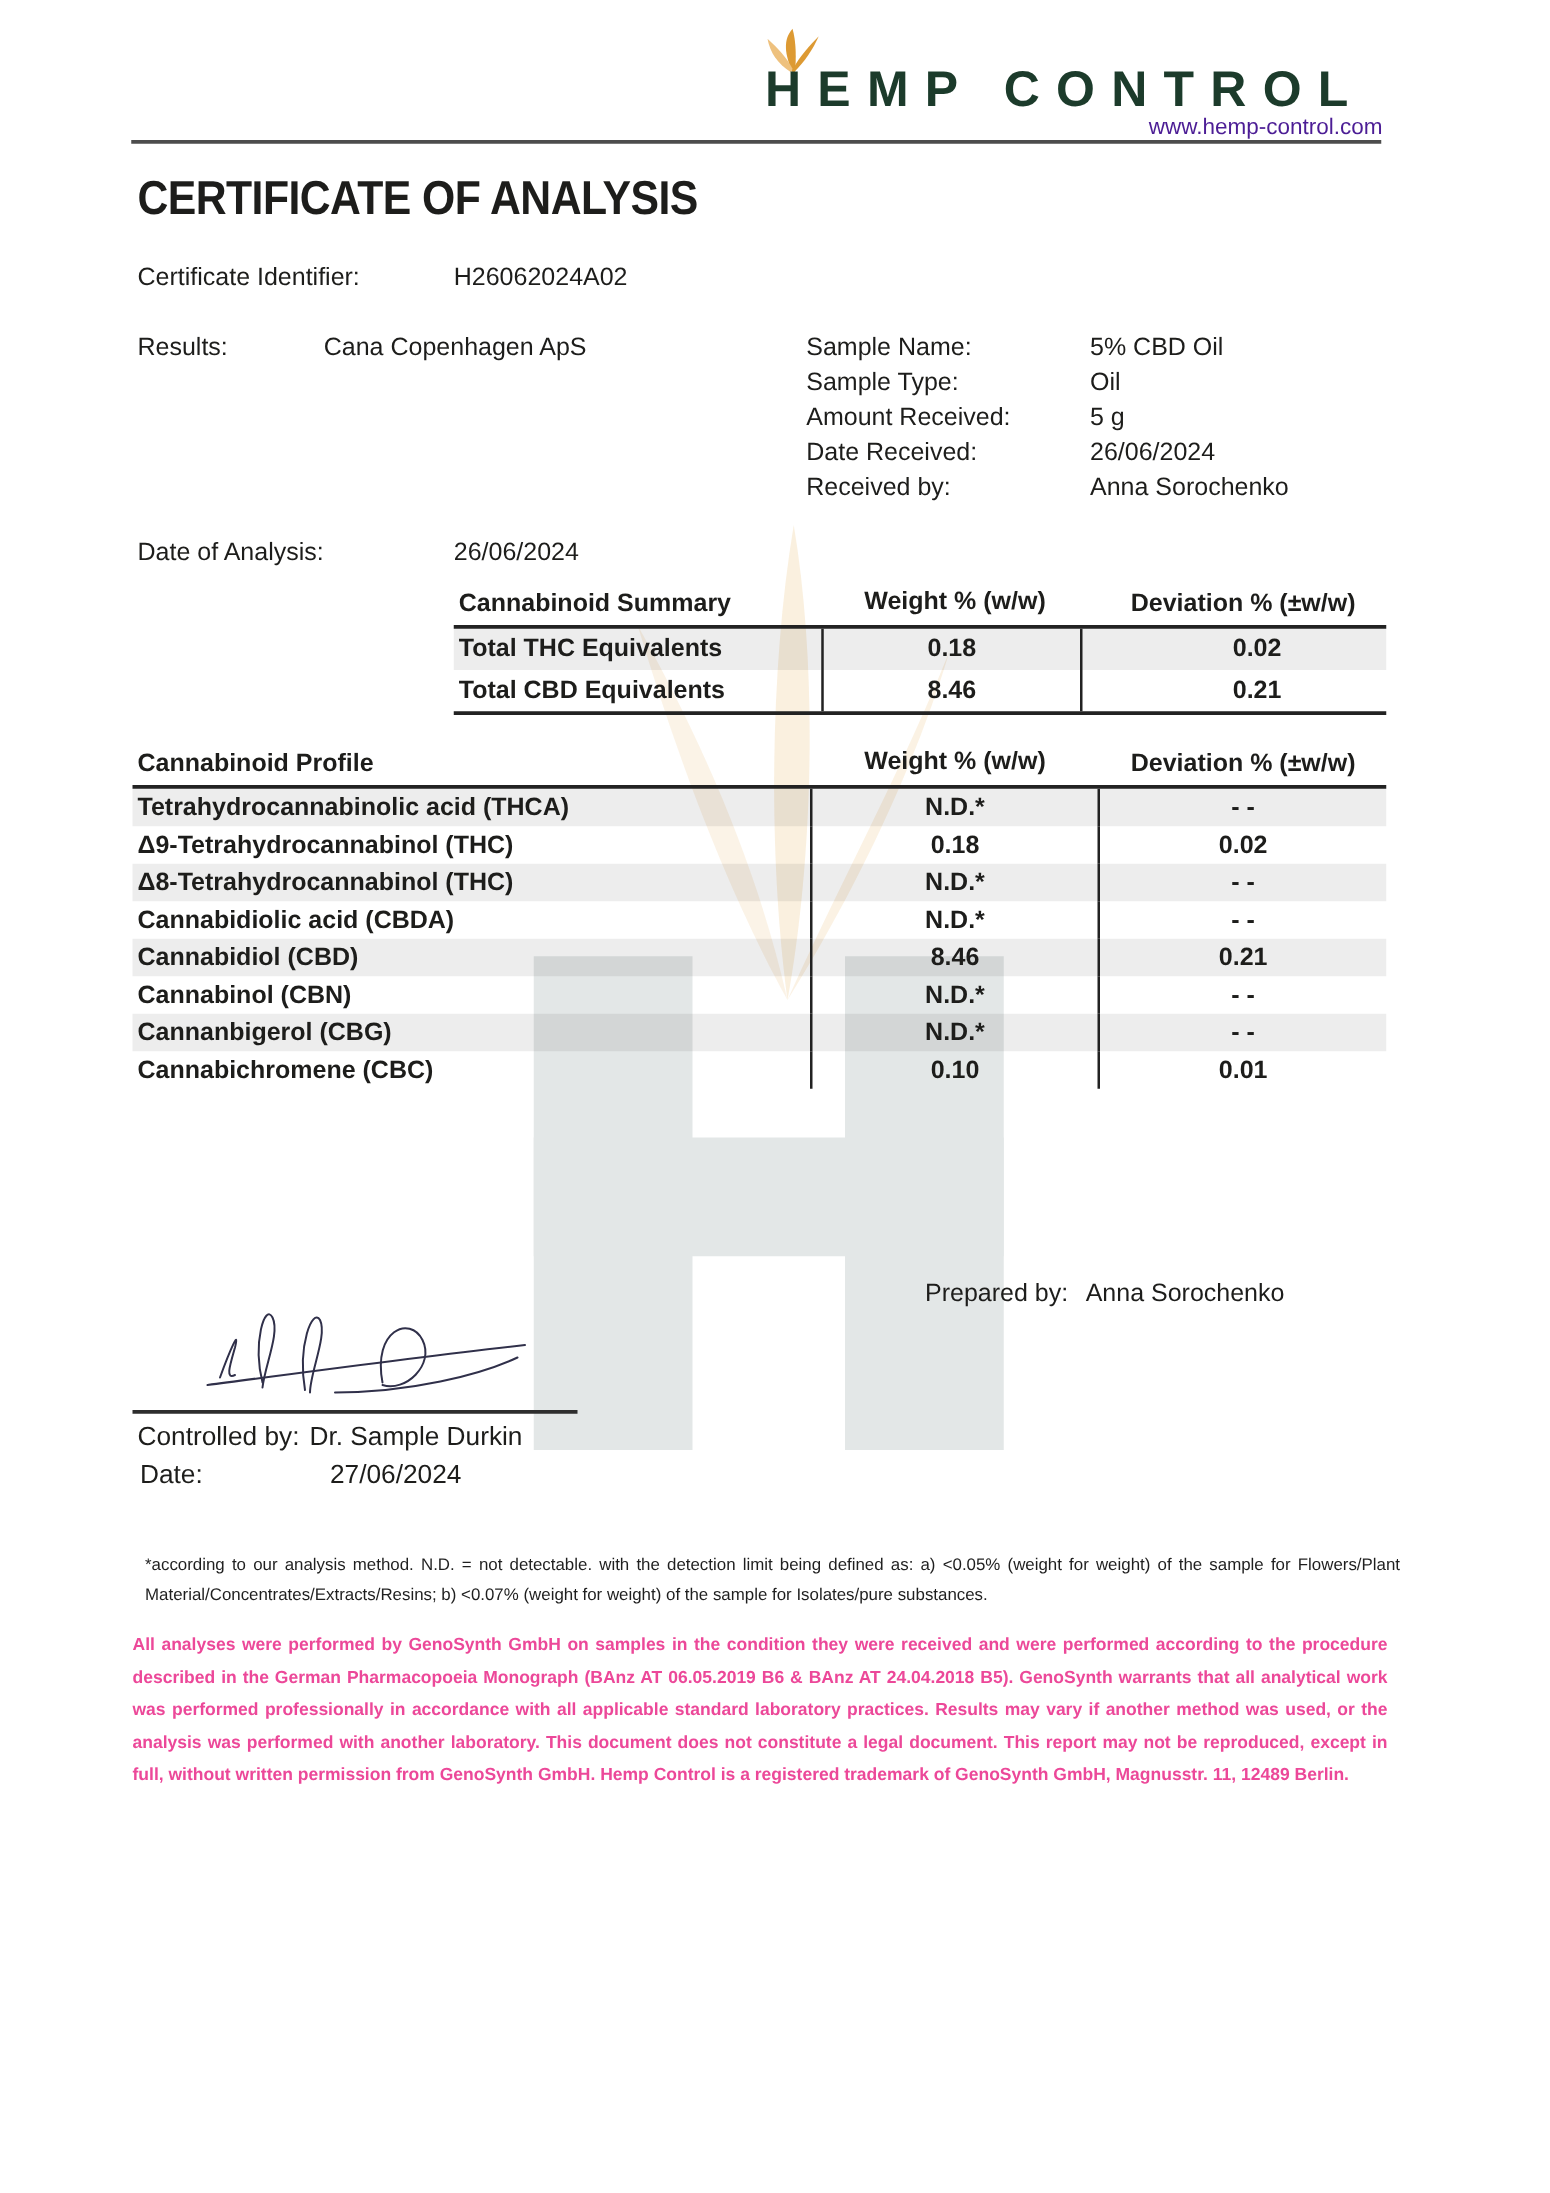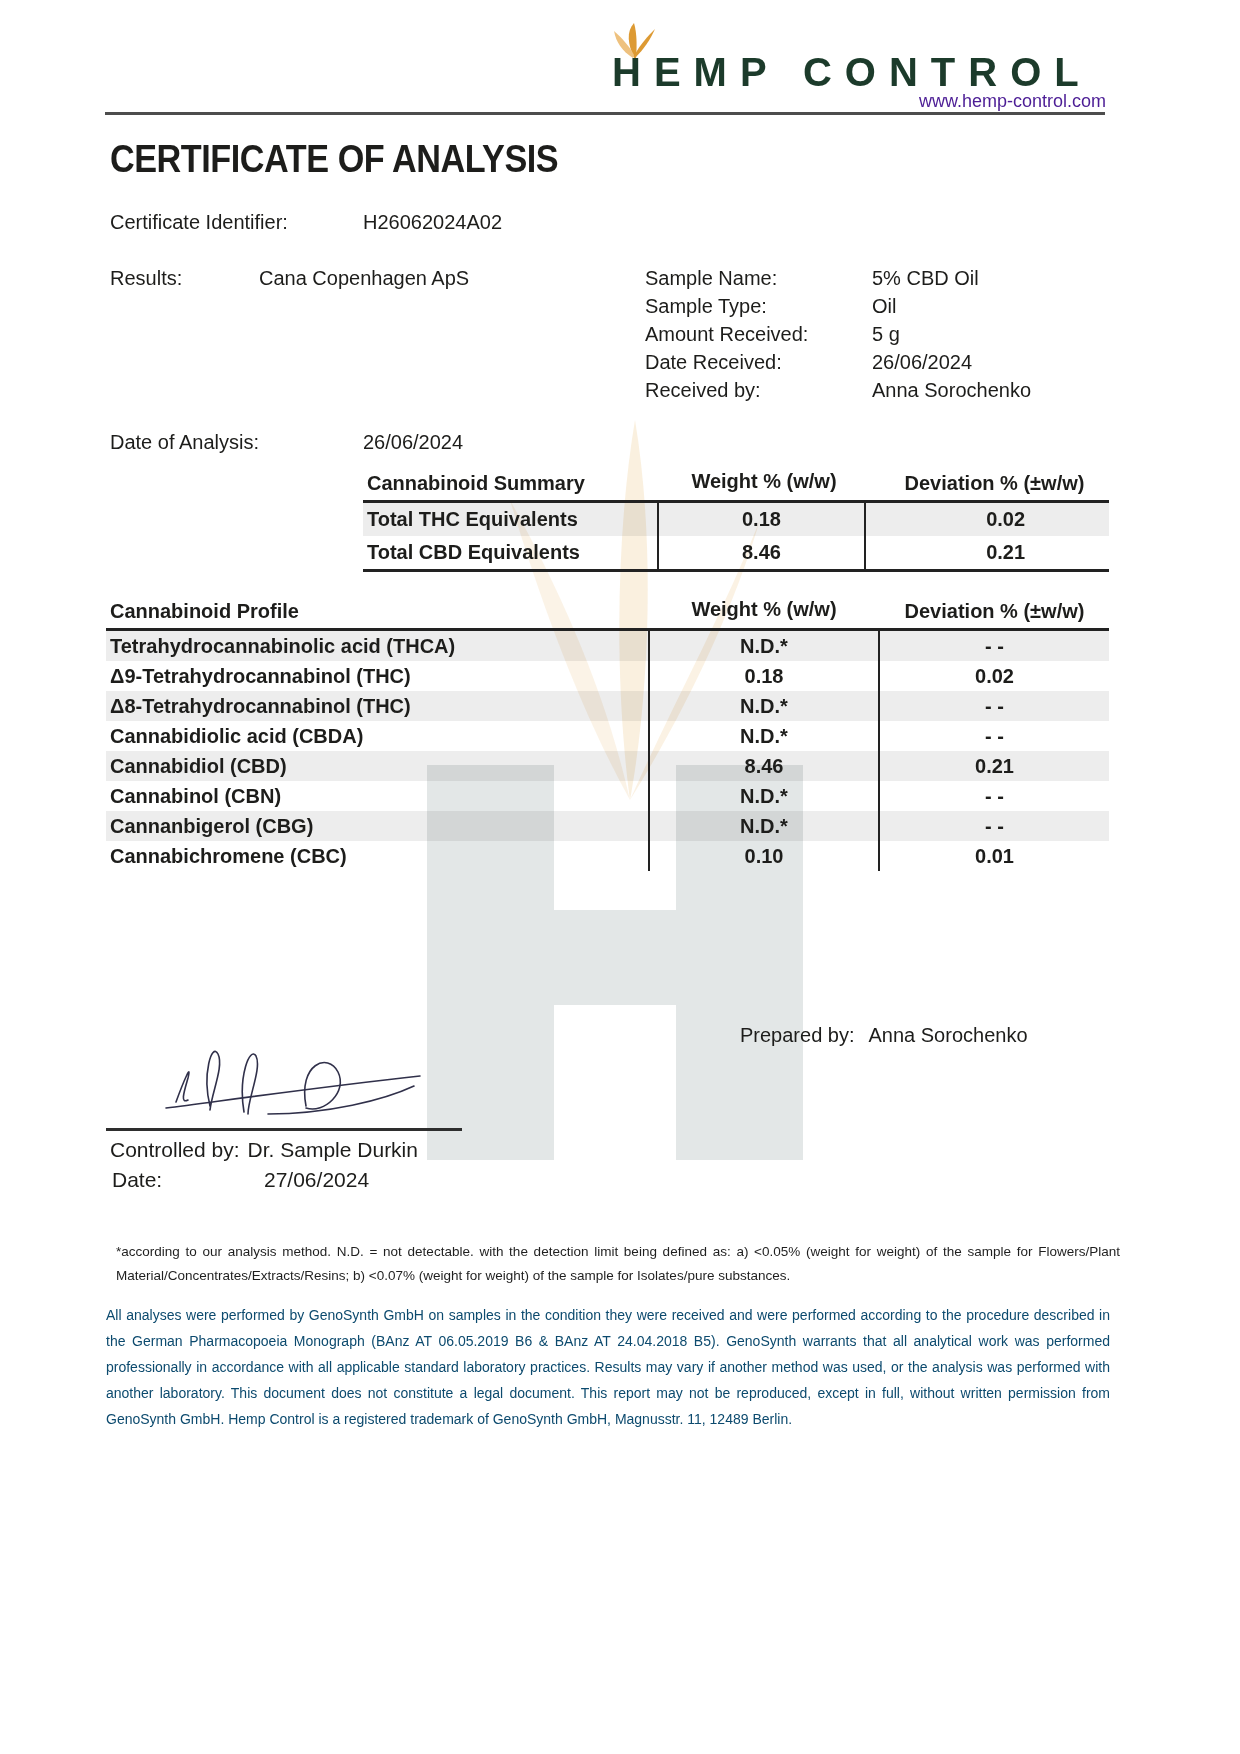--- a/index.html
+++ b/index.html
@@ -47,21 +47,21 @@
   .prepared{position:absolute;left:740px;top:1024px;font-size:20px;display:flex;gap:14px;z-index:1;white-space:nowrap;}
   .signature{position:absolute;left:158px;top:1028px;z-index:1;}
   .sig-rule{position:absolute;left:106px;top:1128px;width:356px;height:3px;background:#2e2e2e;z-index:1;}
   .controlled{position:absolute;left:110px;top:1138px;font-size:21px;display:flex;gap:8px;z-index:1;white-space:nowrap;}
   .dateline{position:absolute;left:96px;top:1168px;font-size:21px;display:flex;z-index:1;white-space:nowrap;margin-left:16px;}
   .dateline .d-lbl{width:152px;}
   
   .footnote{position:absolute;left:116px;top:1240px;width:1004px;font-size:13.5px;
     line-height:24px;text-align:justify;color:#1f1f1f;z-index:1;}
   .disclaimer{position:absolute;left:106px;top:1302px;width:1004px;font-size:14px;
-    line-height:26px;text-align:justify;color:#0c4a6e;z-index:1;}
+    line-height:26px;text-align:justify;color:#ec4899;z-index:1;font-weight:bold;}
 </style>
 </head>
 <body>
 
 <div class="page">
 
   <svg class="wm-leaf" width="400" height="460" viewBox="0 0 400 460">
     <path d="M200,440 C185,330 185,180 205,60 C225,180 220,330 200,440 Z" fill="#f6e3c4" opacity="0.55"></path>
     <path d="M200,440 C150,350 110,240 80,140 C130,230 175,330 200,440 Z" fill="#f9eedd" opacity="0.7"></path>
     <path d="M200,440 C250,360 300,260 330,160 C290,260 240,350 200,440 Z" fill="#f6e3c4" opacity="0.45"></path>

